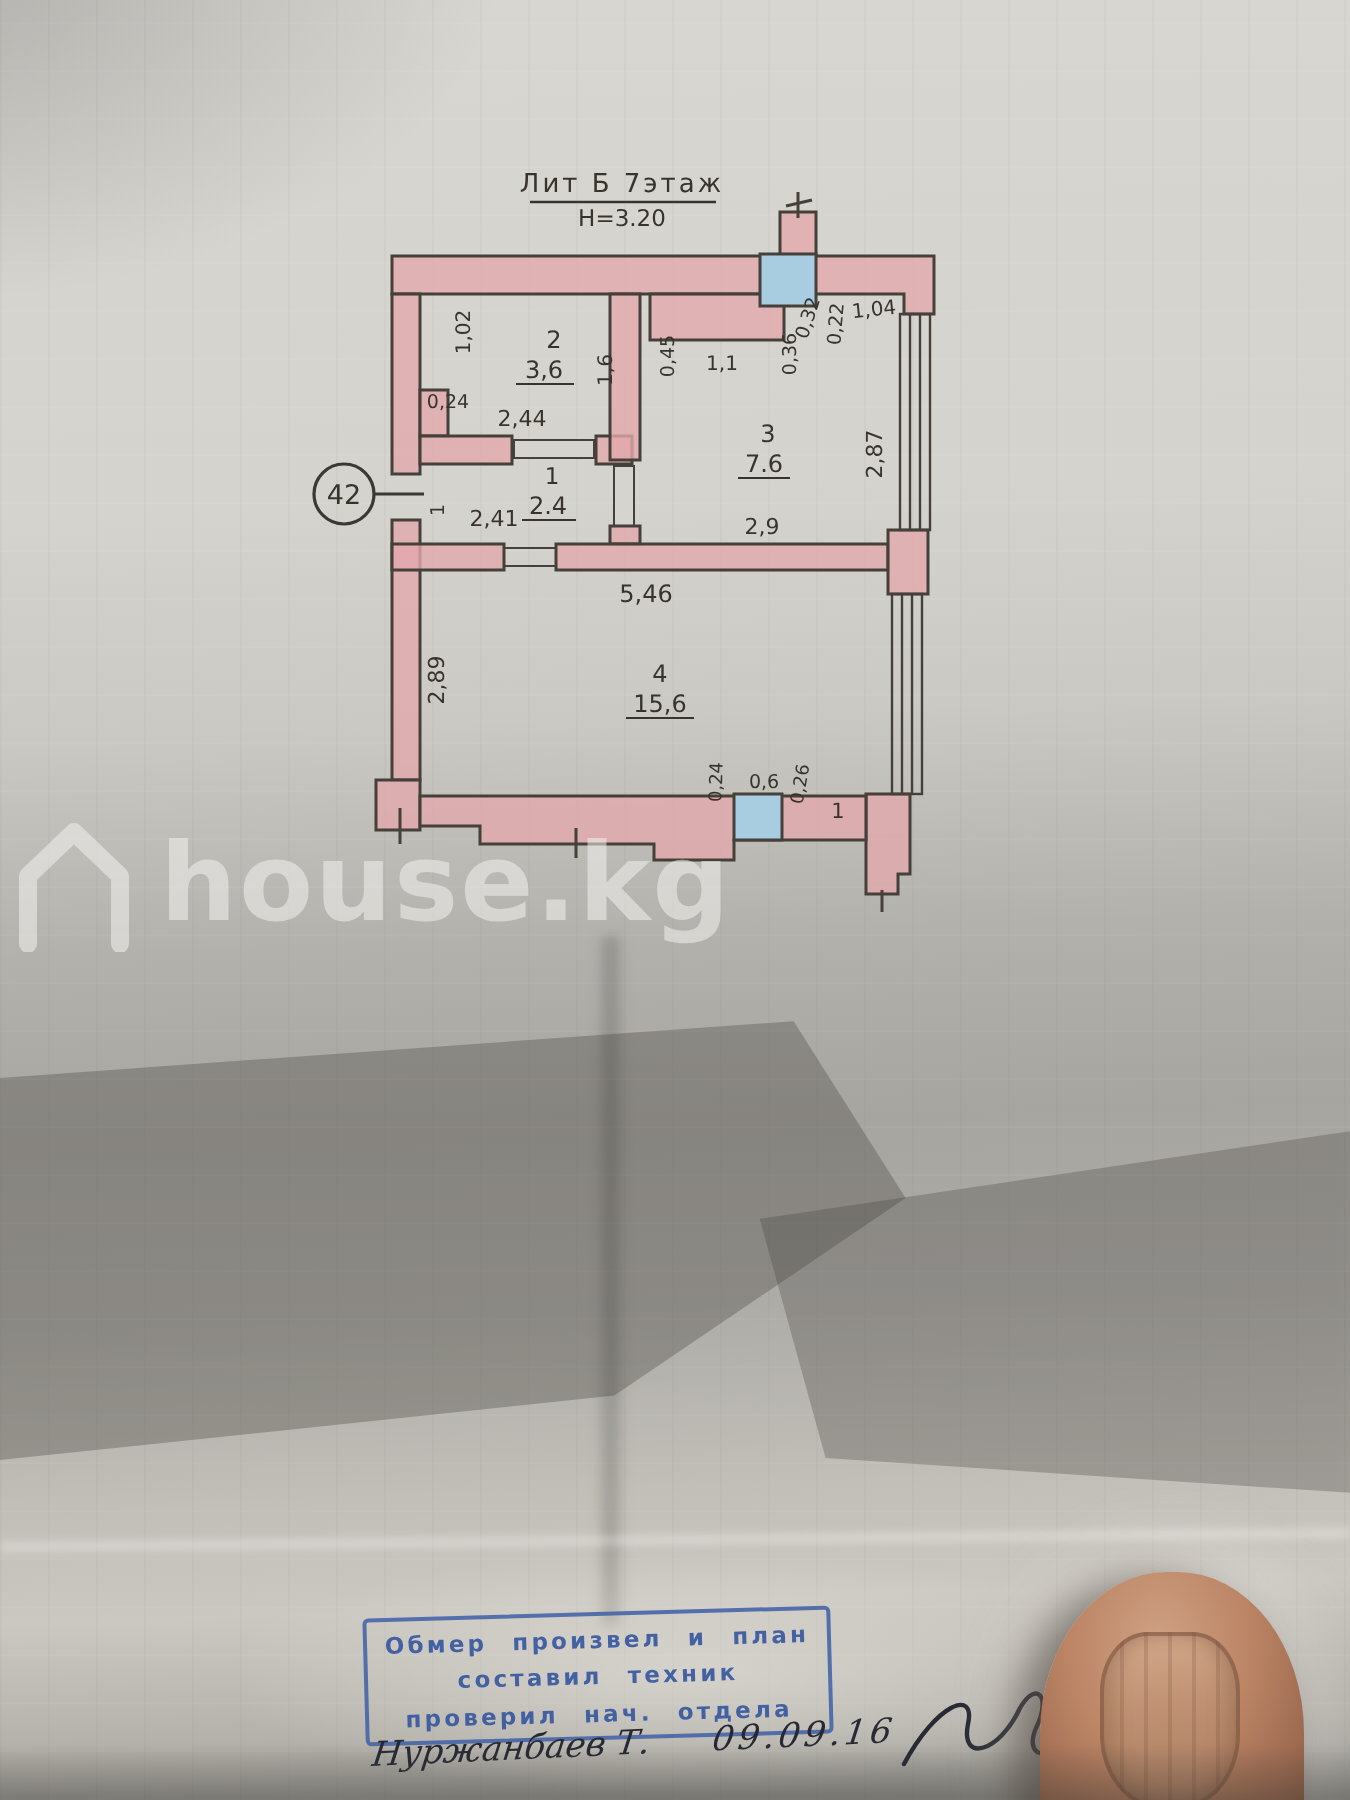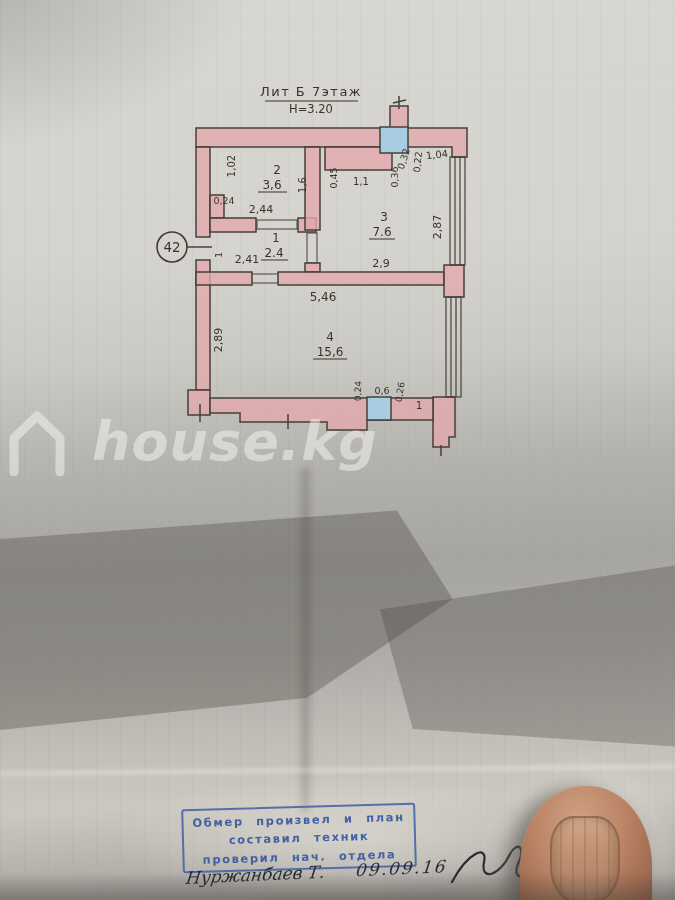--- a/index.html
+++ b/index.html
@@ -26,21 +26,21 @@
   .crease-h{position:absolute;left:0;top:768px;width:675px;height:4px;
     background:rgba(255,255,255,0.35);filter:blur(2px);transform:rotate(-0.6deg);}
   .stamp-glow{position:absolute;left:120px;top:780px;width:460px;height:115px;
     background:radial-gradient(ellipse at 50% 50%,rgba(233,230,224,0.55),transparent 75%);}
   .bottom-dark{position:absolute;left:0;top:872px;width:675px;height:28px;
     background:linear-gradient(180deg,transparent,rgba(58,56,52,0.38));}
   
   svg.plan{position:absolute;left:0;top:0;}
   svg.plan text{fill:#38342d;}
   
-  .watermark{position:absolute;left:6px;top:408px;display:flex;align-items:center;gap:24px;font-style:italic;}
+  .watermark{position:absolute;left:6px;top:408px;display:flex;align-items:center;gap:12px;}
   .watermark .wm-text{font-size:54px;font-weight:bold;letter-spacing:1px;
     color:rgba(243,241,236,0.55);line-height:1;}
   
   .stamp{position:absolute;left:182px;top:806px;width:230px;height:60px;
     border:2.5px solid rgba(62,95,166,0.85);border-radius:3px;transform:rotate(-1.6deg);
     display:flex;flex-direction:column;justify-content:space-evenly;text-align:center;
     color:rgba(54,88,160,0.92);font-size:11.5px;font-weight:bold;letter-spacing:1.6px;}
   .stamp span{display:block;word-spacing:7px;white-space:nowrap;}
   
   .signature{position:absolute;left:186px;top:860px;width:350px;

